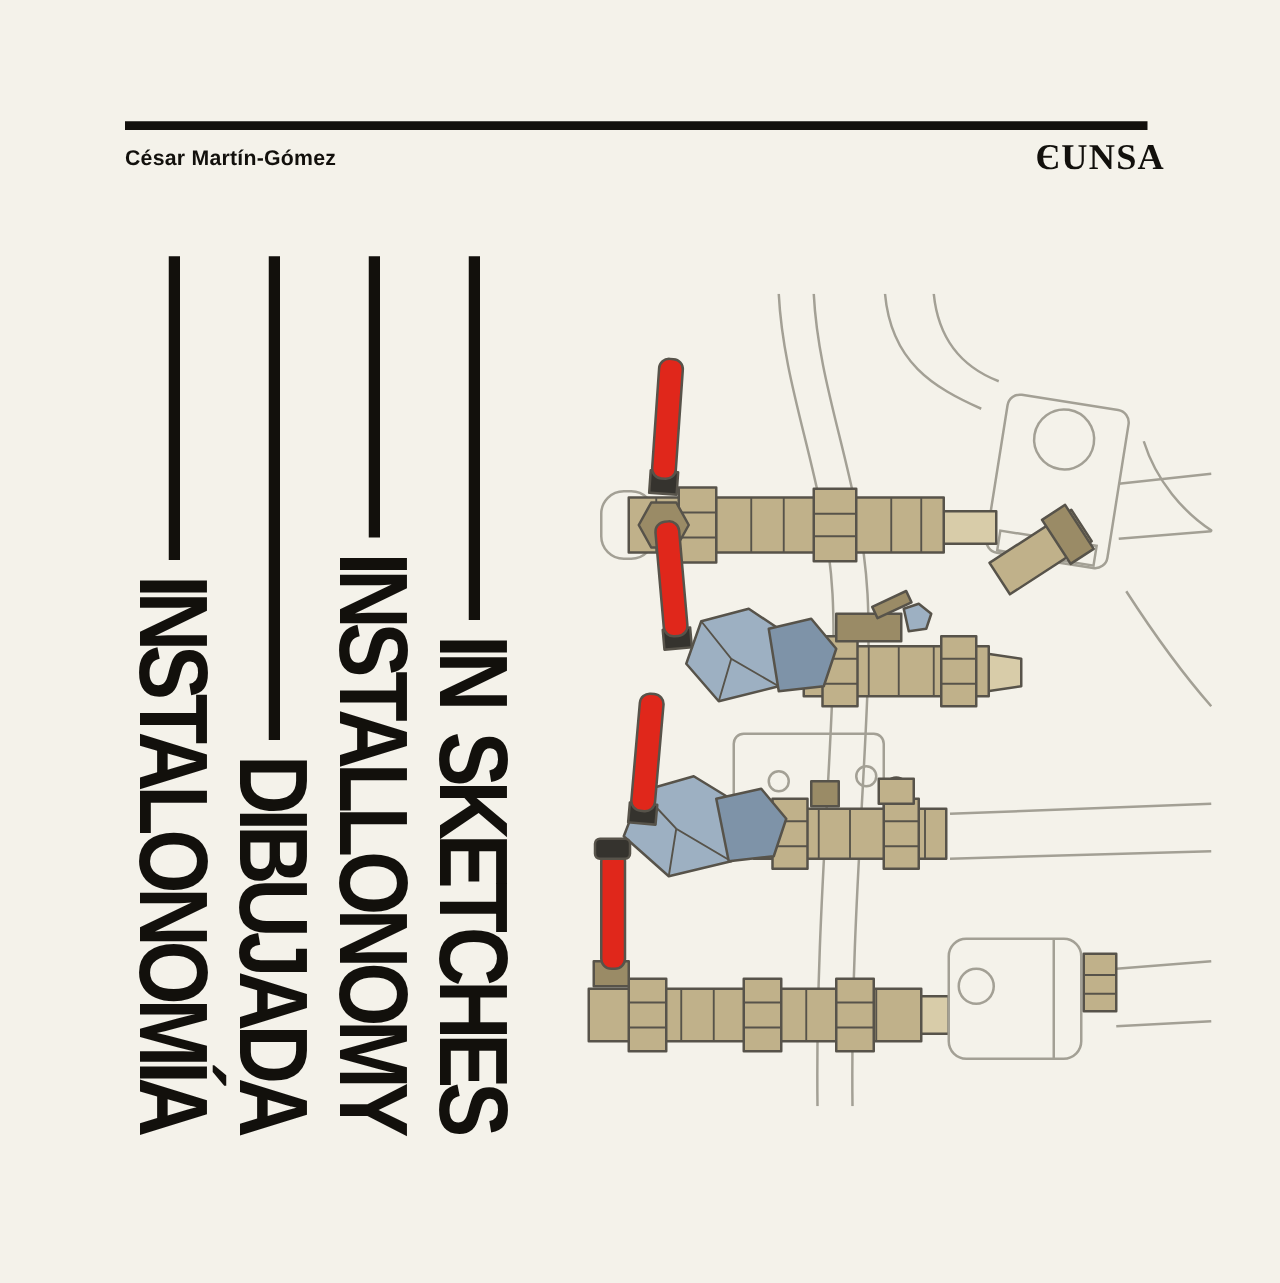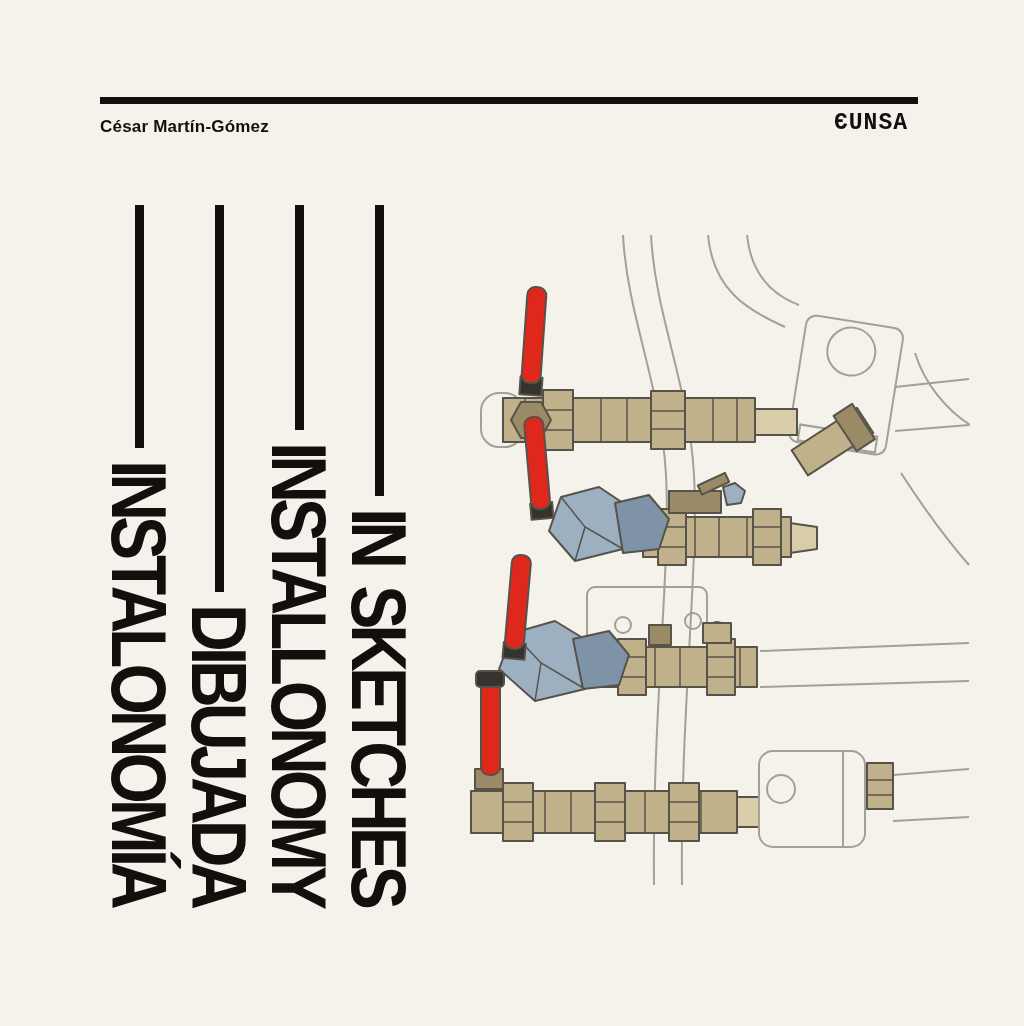--- a/index.html
+++ b/index.html
@@ -10,23 +10,23 @@
     color:var(--ink,#12100c);
   }
   .cover{position:relative;width:1024px;height:1026px;background:var(--background,#f4f2ea);}
 
   .top-rule{position:absolute;left:100px;top:97px;width:818px;height:7px;background:var(--ink,#12100c);}
   .author{
     position:absolute;left:100px;top:117px;
     font-size:17px;font-weight:700;letter-spacing:.2px;
   }
   .logo{
-    position:absolute;right:116px;top:110px;
-    font-family:Liberation Mono, monospace;font-weight:700;
-    font-size:23px;letter-spacing:1px;
+    position:absolute;right:92px;top:110px;
+    font-family:Liberation Serif, serif;font-weight:700;
+    font-size:29px;letter-spacing:1px;
   }
 
   .title-block{
     position:absolute;left:100px;top:205px;height:700px;
     display:flex;gap:2px;
   }
   .title-col{
     width:78px;height:700px;
     display:flex;flex-direction:column;align-items:center;
   }

